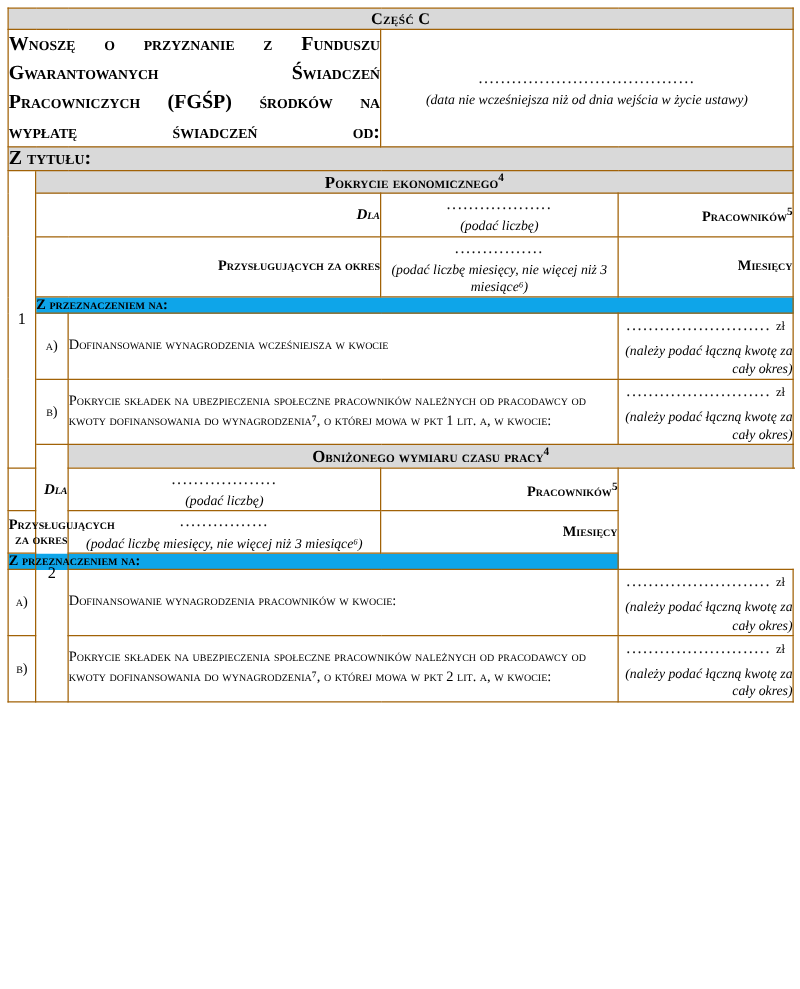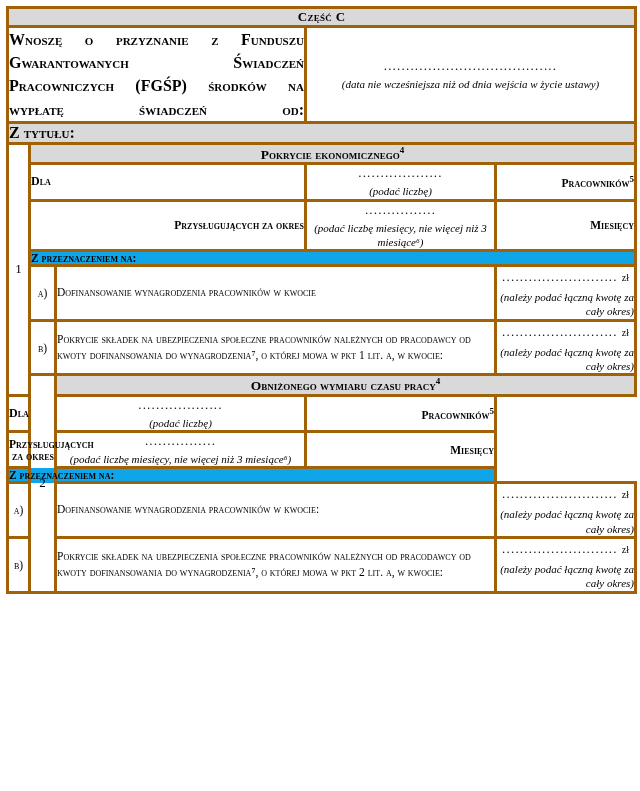--- a/index.html
+++ b/index.html
@@ -18,21 +18,21 @@
     box-sizing: border-box;
     padding: 6px;
     overflow: hidden;
   }
   table.form {
     width: 628px;
     border-collapse: collapse;
     table-layout: fixed;
   }
   table.form td, table.form th {
-    border: 3px solid #a16207;
+    border: 1px solid #a16207;
     vertical-align: middle;
     padding: 0;
   }
   .hdr {
     background: #d9d9d9;
     text-align: center;
     font-weight: bold;
     font-variant: small-caps;
     font-size: 13px;
     padding: 5px 0 5px 0;
@@ -85,25 +85,26 @@
   .sup {
     font-size: 9px;
     vertical-align: super;
   }
   .numcol {
     text-align: center;
     font-size: 13px;
     width: 22px;
   }
   .lbl-center {
-    text-align: left;
+    text-align: right;
     font-variant: small-caps;
     font-weight: bold;
     font-size: 12px;
     padding: 10px 4px;
+    font-style: italic;
   }
   .lbl-center-sm {
     text-align: right;
     font-variant: small-caps;
     font-weight: bold;
     font-size: 11.5px;
     padding: 8px 4px;
   }
   .fill-cell {
     text-align: center;
@@ -201,21 +202,21 @@
       </td>
       <td class="lbl-center-sm">Miesięcy</td>
     </tr>
 
     <tr>
       <td class="przezn" colspan="4">Z przeznaczeniem na:</td>
     </tr>
 
     <tr>
       <td class="letter">a)</td>
-      <td class="desc" colspan="2">Dofinansowanie wynagrodzenia pracowników w kwocie</td>
+      <td class="desc" colspan="2">Dofinansowanie wynagrodzenia wcześniejsza w kwocie</td>
       <td class="amount">
         <span class="dots">..........................</span><span class="zl">zł</span>
         <span class="hint">(należy podać łączną kwotę za cały okres)</span>
       </td>
     </tr>
 
     <tr>
       <td class="letter">b)</td>
       <td class="desc" colspan="2">Pokrycie składek na ubezpieczenia społeczne pracowników należnych od pracodawcy od kwoty dofinansowania do wynagrodzenia⁷, o której mowa w pkt 1 lit. a, w kwocie:</td>
       <td class="amount">

